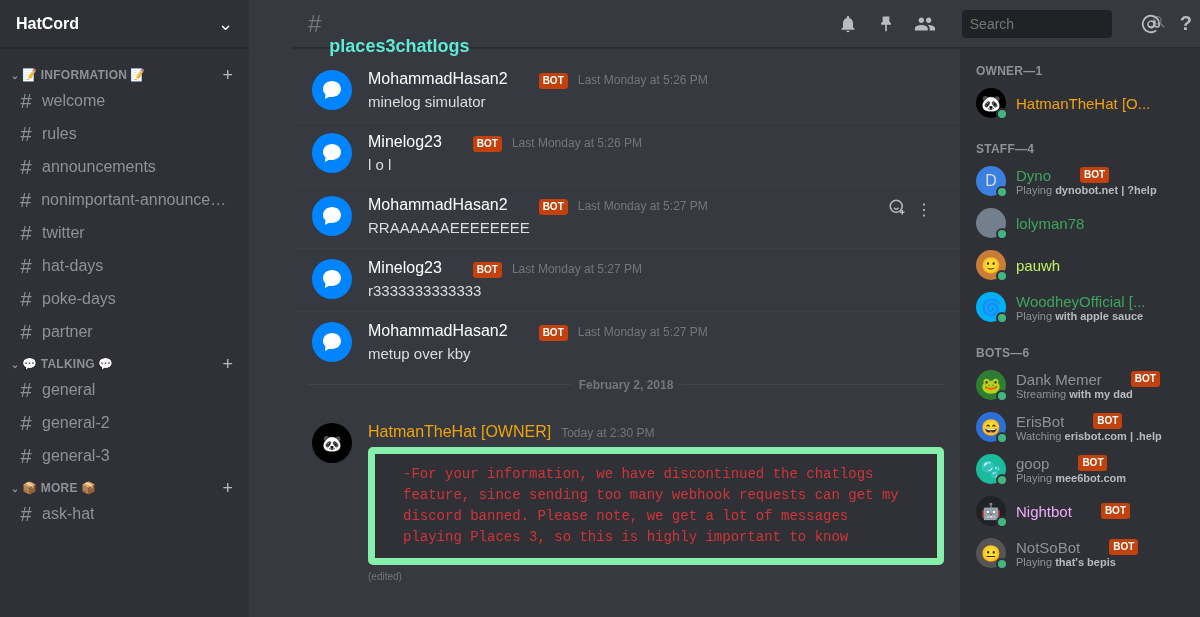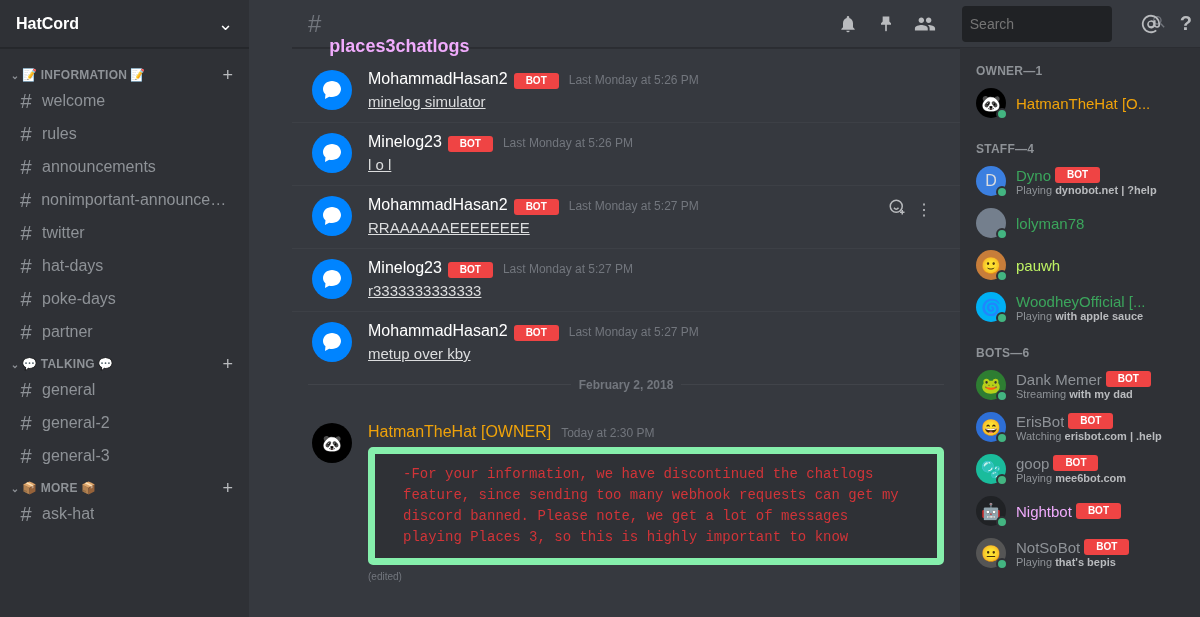--- a/index.html
+++ b/index.html
@@ -20,45 +20,45 @@
   .channel .hash { width: 20px; text-align: center; margin-right: 6px; font-size: 20px; color: #8e9297; }
   .channel .cname { white-space: nowrap; overflow: hidden; text-overflow: ellipsis; }
   .channels::-webkit-scrollbar { width: 8px; }
   .channels::-webkit-scrollbar-thumb { background: #202225; border-radius: 4px; }
 
   
   .main { flex: 1; display: flex; flex-direction: column; min-width: 0; }
   .topbar { height: 48px; display: flex; align-items: center; padding: 0 8px 0 16px; border-bottom: 1px solid rgba(0,0,0,0.2); box-shadow: 0 1px 0 rgba(4,4,5,0.2); }
   .channel-title { display: flex; align-items: center; gap: 8px; flex: 1; min-width: 0; }
   .channel-title .hash { font-size: 24px; color: #72767d; }
-  .channel-title .title-text { font-size: 18px; font-weight: 700; color: #f0abfc; margin-top: 45px; }
+  .channel-title .title-text { font-size: 18px; font-weight: 700; color: #5eead4; margin-top: 45px; }
   .top-icons { display: flex; align-items: center; gap: 18px; color: #b9bbbe; }
   .top-icons .ticon { cursor: pointer; display: flex; }
-  .search-wrap { display: flex; align-items: center; background: #202225; border-radius: 4px; height: 36px; padding: 0 6px 0 8px; width: 150px; margin-left: 8px; }
+  .search-wrap { display: flex; align-items: center; background: #202225; border-radius: 4px; height: 28px; padding: 0 6px 0 8px; width: 150px; margin-left: 8px; }
   .search-wrap input { background: transparent; border: none; outline: none; color: #dcddde; font-size: 14px; flex: 1; }
   .search-wrap .sicon { color: #72767d; }
   .content { flex: 1; display: flex; min-height: 0; }
 
   
   .chat { flex: 1; overflow-y: auto; padding: 12px 0 20px 0; min-width: 0; position: relative; }
   .chat::-webkit-scrollbar { width: 14px; }
   .chat::-webkit-scrollbar-track { background: #2e3338; border-radius: 8px; border: 3px solid #36393f; }
   .chat::-webkit-scrollbar-thumb { background: #202225; border-radius: 8px; border: 3px solid #36393f; }
 
   .msg { display: flex; padding: 10px 16px 10px 20px; position: relative; }
   .msg + .msg { border-top: 1px solid rgba(255,255,255,0.04); }
   .avatar { width: 40px; height: 40px; border-radius: 50%; margin-right: 16px; flex-shrink: 0; background: #0084ff; display: flex; align-items: center; justify-content: center; }
   .avatar svg, .avatar .inner { width: 24px; height: 24px; }
   .msg-body { flex: 1; min-width: 0; }
   .msg-head { display: flex; align-items: baseline; gap: 6px; flex-wrap: wrap; }
   .author { font-size: 16px; font-weight: 500; color: #fff; cursor: pointer; }
   .author.orange { color: #f0a30a; }
-  .bot-tag { background: #ef4444; color: #fff; font-size: 10px; font-weight: 600; padding: 1px 12px; border-radius: 3px; text-transform: uppercase; line-height: 14px; }
+  .bot-tag { background: #c2410c; color: #fff; font-size: 10px; font-weight: 600; padding: 1px 4px; border-radius: 3px; text-transform: uppercase; line-height: 14px; margin-left: 25px; }
   .timestamp { font-size: 12px; color: #72767d; margin-left: 4px; }
-  .msg-text { font-size: 15px; color: #dcddde; margin-top: 2px; line-height: 1.4; white-space: pre-wrap; word-wrap: break-word; text-decoration: underline; }
+  .msg-text { font-size: 15px; color: #dcddde; margin-top: 2px; line-height: 1.4; white-space: pre-wrap; word-wrap: break-word; }
   .edited { font-size: 10px; color: #72767d; margin-top: 6px; }
   .hover-actions { display: none; position: absolute; right: 30px; top: 12px; gap: 10px; color: #b9bbbe; align-items: center; }
   .hover-actions .ha { cursor: pointer; }
 
   .divider { position: relative; margin: 10px 16px; border-top: 1px solid rgba(255,255,255,0.06); text-align: center; }
   .divider span { position: relative; top: -10px; background: #36393f; padding: 2px 8px; font-size: 12px; color: #72767d; font-weight: 700; }
 
   .codeblock { margin-top: 6px; background: #2f3136; border: 7px solid #86efac; border-radius: 5px; padding: 10px 28px; font-family: Consolas, Menlo, Monaco, "Courier New", monospace; font-size: 14px; color: #d13438; line-height: 1.5; white-space: pre-wrap; }
 
   

